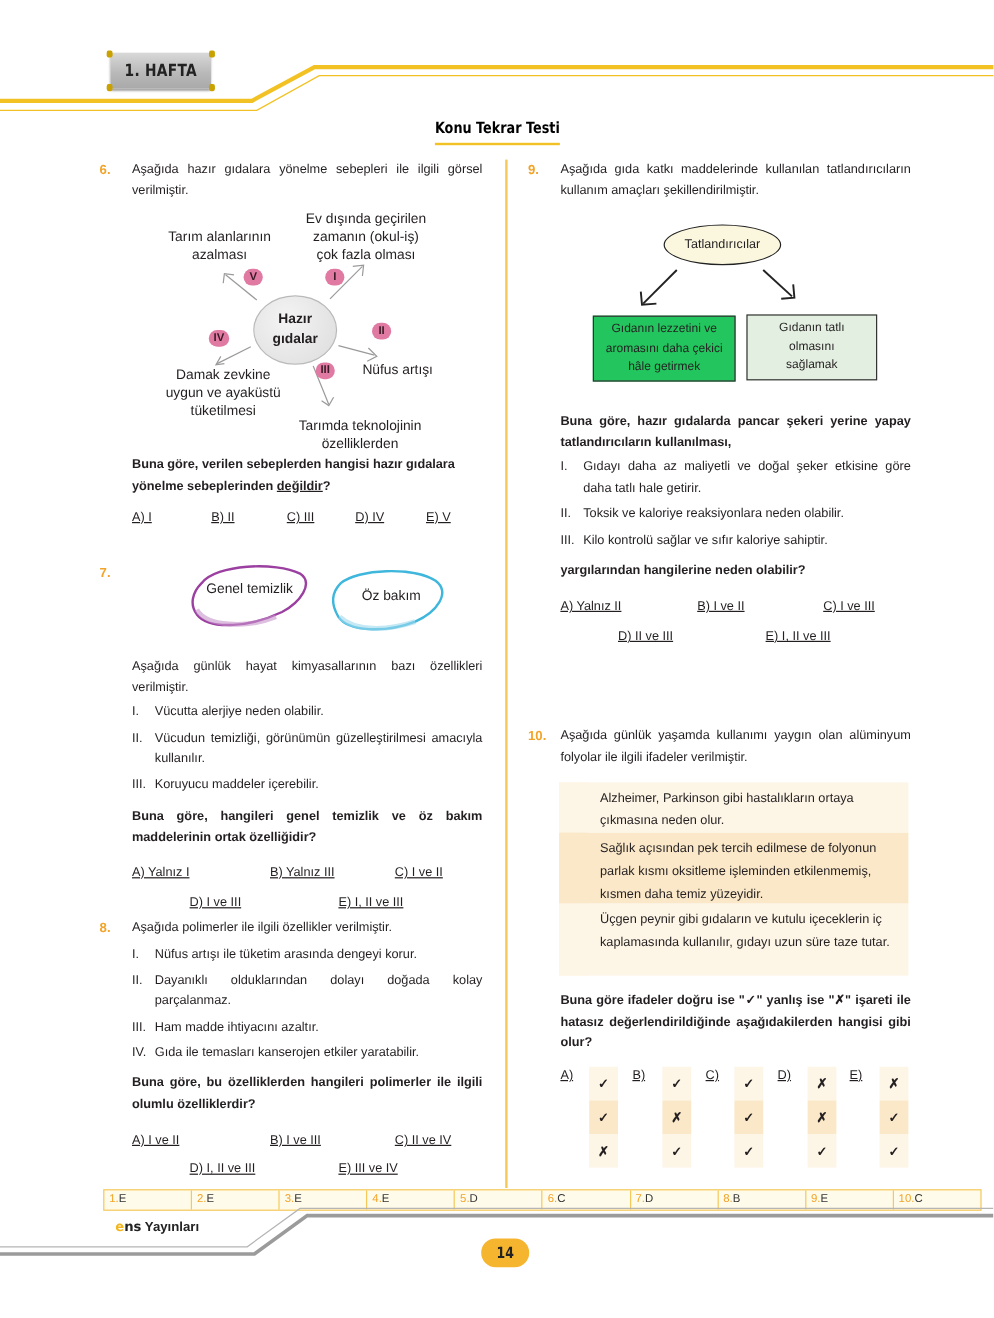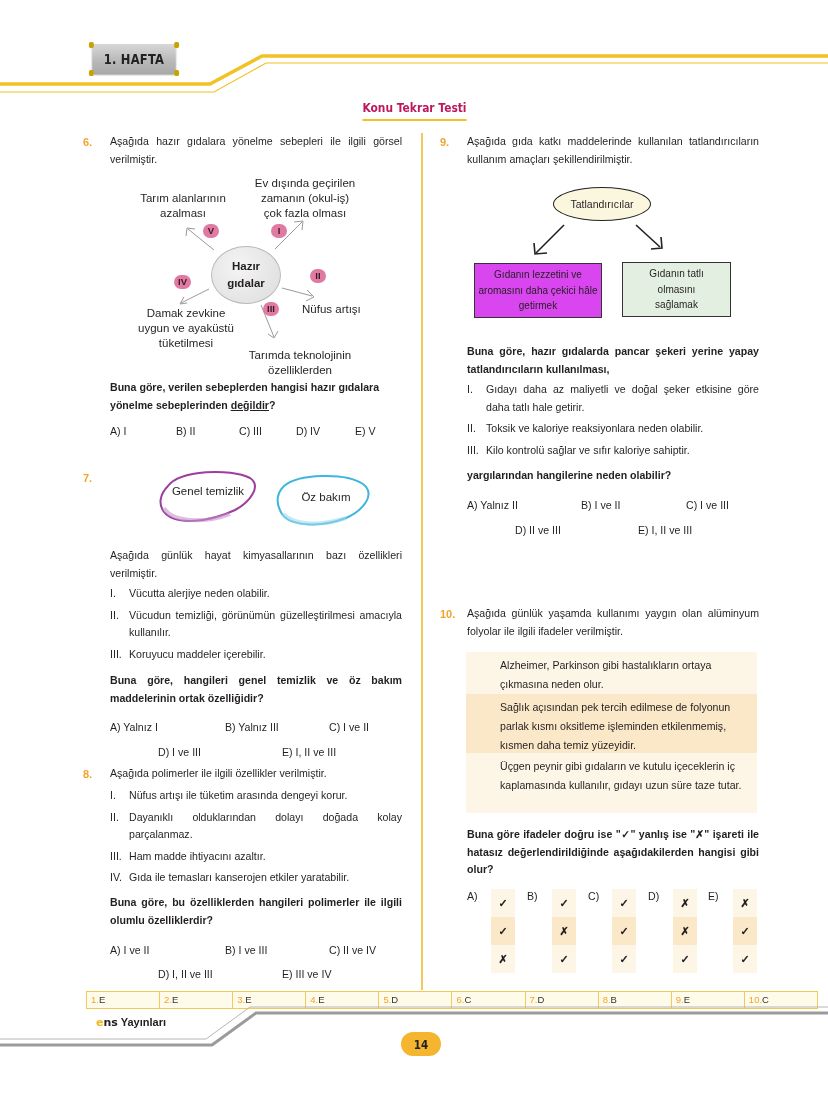--- a/index.html
+++ b/index.html
@@ -18,37 +18,37 @@
   }
   .week-tab::before, .week-tab::after {
     content: ""; position: absolute; left: -4px; width: 6px; height: 6px; background: #c9a100; border-radius: 2px;
   }
   .week-tab::before { top: -2px; } .week-tab::after { bottom: -2px; }
   .week-tab .r1, .week-tab .r2 { position: absolute; right: -4px; width: 6px; height: 6px; background: #c9a100; border-radius: 2px; }
   .week-tab .r1 { top: -2px; } .week-tab .r2 { bottom: -2px; }
 
   .test-title {
     position: absolute; left: 0; width: 828px; top: 100px; text-align: center;
-    font-family: "DejaVu Sans", sans-serif; font-weight: bold; font-size: 13px; color: #be185d;
+    font-family: "DejaVu Sans", sans-serif; font-weight: bold; font-size: 13px; color: #000000;
   }
   .test-title span { display: inline-block; transform: scaleX(.82); padding-bottom: 4px; border-bottom: 2px solid #f2c224; }
 
   .col-divider { position: absolute; left: 421px; top: 133px; width: 2px; height: 857px; background: #f4c95a; }
 
   
   .q-num { position: absolute; color: #f2a42a; font-weight: bold; font-size: 11px; }
   .txt { position: absolute; line-height: 17.5px; font-size: 10.6px; }
   .bold { font-weight: bold; }
   .j { text-align: justify; text-align-last: left; }
   .u { text-decoration: underline; margin-top: 23px; }
   .roman { display: flex; }
   .roman .rn { width: 19px; flex: none; }
   .roman .rt { flex: 1; text-align: justify; text-align-last: left; }
   .opts { position: absolute; font-size: 10.6px; }
-  .opts span { position: absolute; white-space: nowrap; }
+  .opts span { position: absolute; white-space: nowrap; text-decoration: underline; }
 
   
   .center-circle {
     position: absolute; left: 211px; top: 246px; width: 70px; height: 58px; border-radius: 50%;
     background: radial-gradient(circle at 40% 35%, #f4f4f4, #dcdcdc);
     border: 1px solid #b9b9b9; display: flex; flex-direction: column; align-items: center; justify-content: center;
     font-weight: bold; font-size: 11.5px; line-height: 17px; text-align: center;
   }
   .badge {
     position: absolute; height: 14px; min-width: 16px; padding: 0 4px; border-radius: 7px;
@@ -244,21 +244,21 @@
 
   <svg style="position:absolute;left:520px;top:215px;width:160px;height:45px">
     <g fill="none" stroke="#222" stroke-width="1.6">
       <line x1="44" y1="10" x2="16" y2="38"></line>
         <polyline points="14,28 15,39 27,38"></polyline>
       <line x1="116" y1="10" x2="140" y2="32"></line>
         <polyline points="141,22 142,33 131,34"></polyline>
     </g>
   </svg>
   <div class="sw-oval">Tatlandırıcılar</div>
-  <div class="sw-box" style="left:474px;top:263px;width:128px;height:55px;background:#d946ef">Gıdanın lezzetini ve aromasını daha çekici hâle getirmek</div>
+  <div class="sw-box" style="left:494px;top:263px;width:119px;height:55px;background:#22c55e">Gıdanın lezzetini ve aromasını daha çekici hâle getirmek</div>
   <div class="sw-box" style="left:622px;top:262px;width:109px;height:55px;background:#e3efe1;padding:0 12px">Gıdanın tatlı olmasını sağlamak</div>
 
   <div class="txt bold j" style="left:467px;top:343px;width:292px">Buna göre, hazır gıdalarda pancar şekeri yerine yapay tatlandırıcıların kullanılması,</div>
   <div class="txt" style="left:467px;top:381px;width:292px">
     <div class="roman" style="margin-bottom:4px">
         <span class="rn">I.</span>
         <span class="rt">Gıdayı daha az maliyetli ve doğal şeker etkisine göre daha tatlı hale getirir.</span>
       </div>
     <div class="roman" style="margin-bottom:4px">
         <span class="rn">II.</span>

